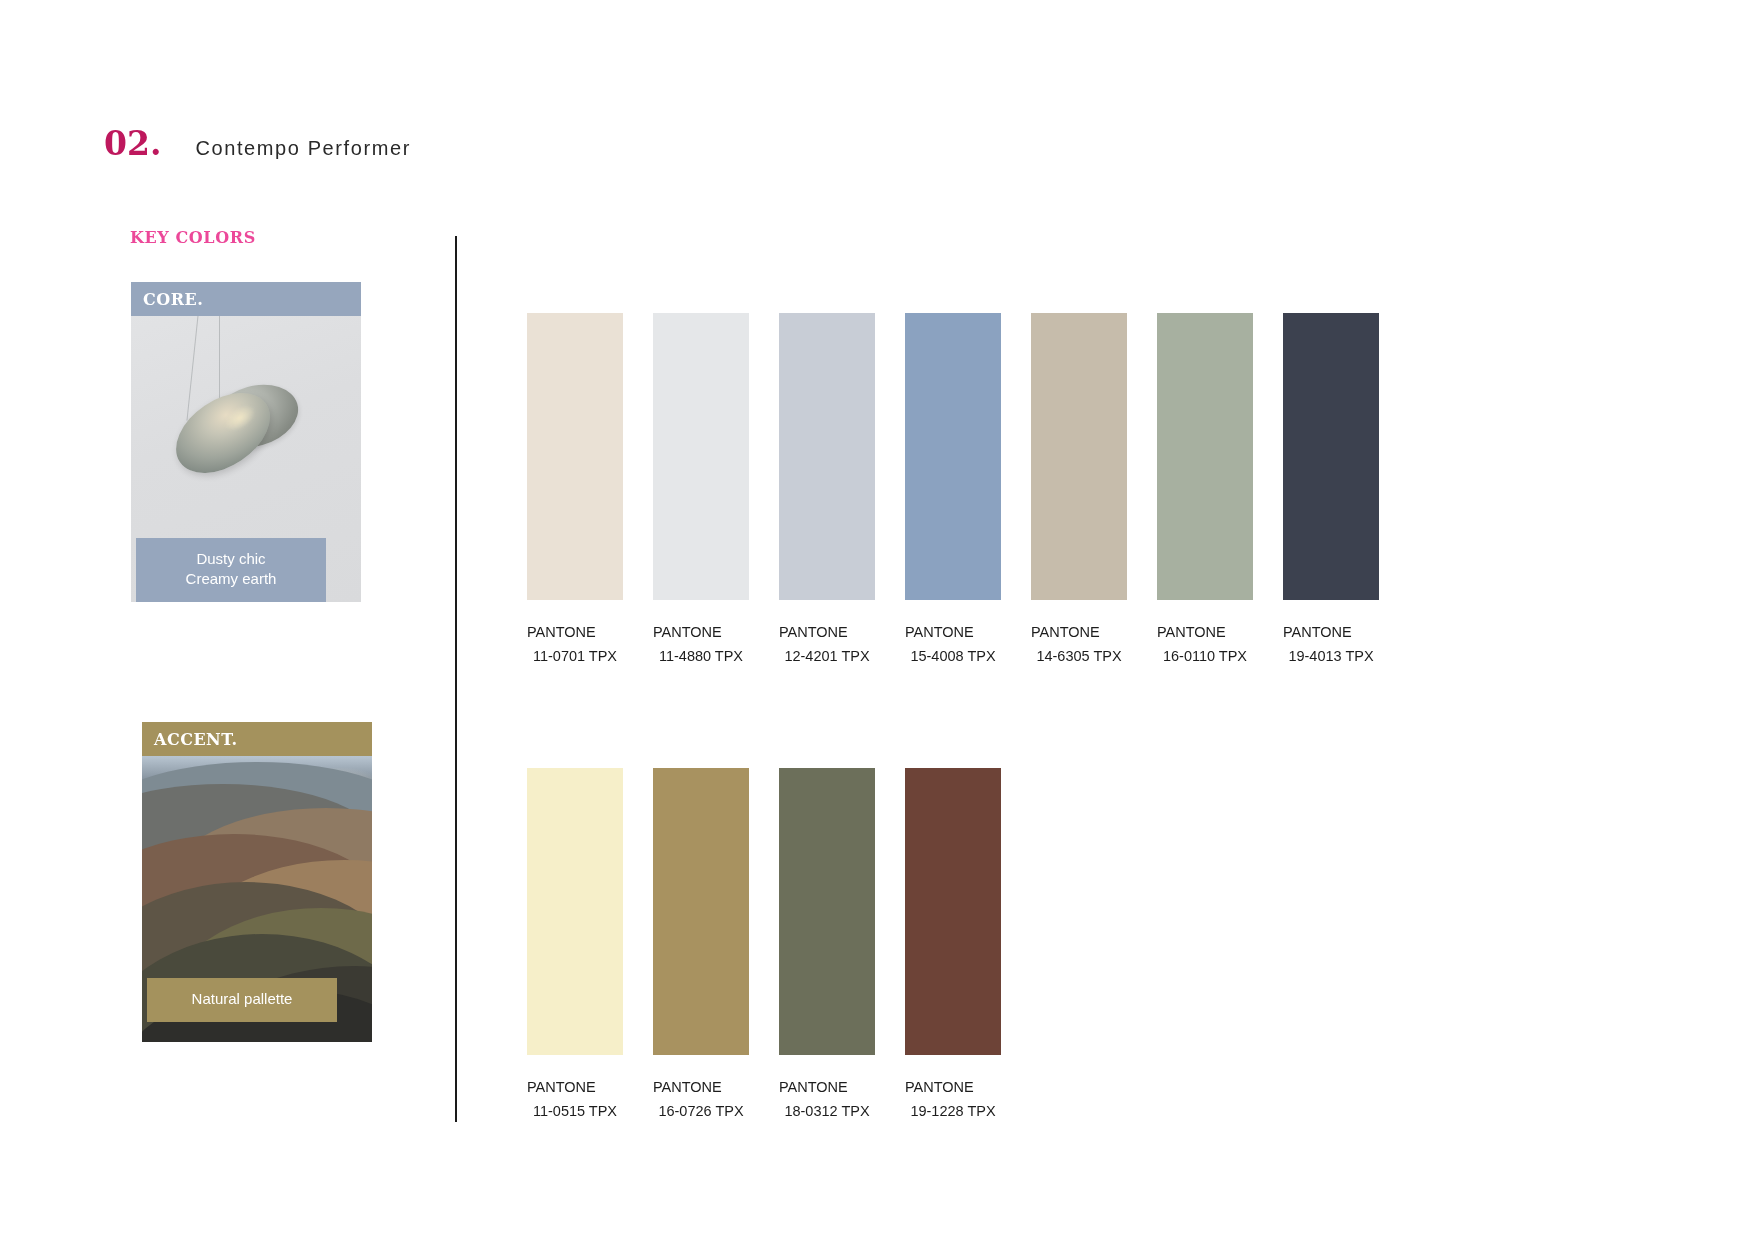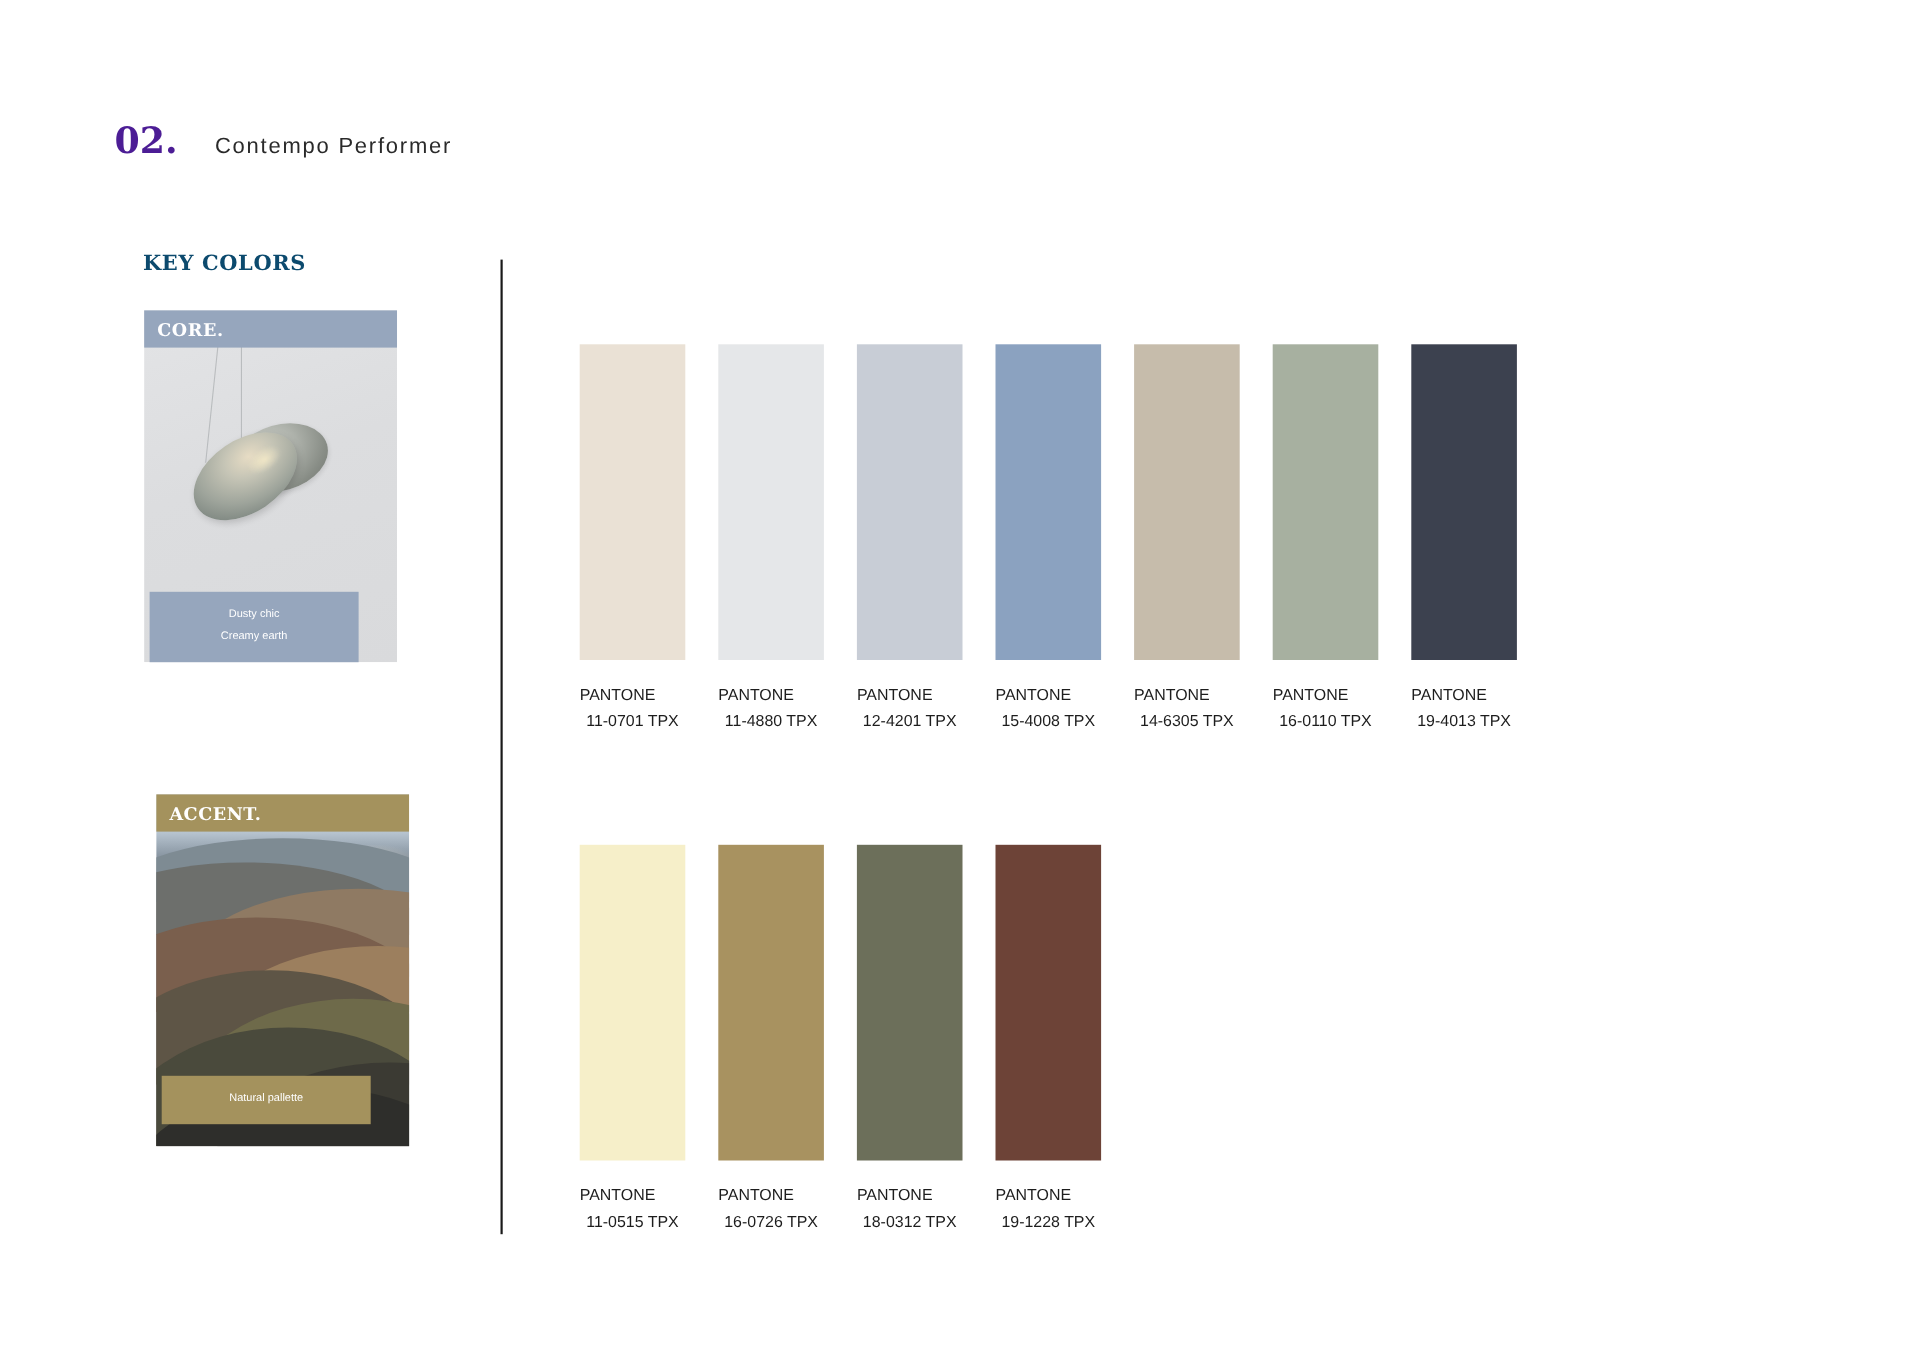--- a/index.html
+++ b/index.html
@@ -20,42 +20,43 @@
     position: absolute;
     left: 104px;
     top: 108px;
     display: flex;
     align-items: baseline;
   }
   #title-number {
     font-family: "DejaVu Serif", "Liberation Serif", serif;
     font-size: 33px;
     font-weight: 700;
-    color: #4c1d95;
+    color: #be185d;
     letter-spacing: 0px;
+    margin-top: 16px;
   }
   #title-text {
     font-family: "Liberation Sans", sans-serif;
     font-size: 20px;
     font-weight: 400;
     color: #2a2a2a;
     letter-spacing: 1.6px;
     margin-left: 34px;
   }
 
   
   #key-colors-heading {
     position: absolute;
     left: 130px;
     top: 228px;
     font-family: "DejaVu Serif", "Liberation Serif", serif;
-    font-size: 19px;
+    font-size: 16px;
     font-weight: 700;
     letter-spacing: 0.6px;
-    color: #0c4a6e;
+    color: #ec4899;
   }
 
   
   #divider {
     position: absolute;
     left: 455px;
     top: 236px;
     width: 2px;
     height: 886px;
     background: #1a1a1a;
@@ -167,21 +168,21 @@
     background: radial-gradient(ellipse at 50% 50%, rgba(236,222,196,0.55) 0%, rgba(236,222,196,0) 75%);
   }
 
   .card-caption {
     width: 230px;
     box-sizing: border-box;
     padding: 11px 8px 13px 8px;
     text-align: center;
     color: #ffffff;
     font-family: "Liberation Sans", sans-serif;
-    font-size: 10px;
+    font-size: 15px;
     line-height: 20px;
     position: relative;
     z-index: 4;
   }
   #core-caption { background: #96a6bd; margin-top: -64px; margin-left: 5px; width: 190px; }
   #accent-caption { background: #a4925d; margin-top: -64px; margin-left: 5px; width: 190px; }
 
   
   .swatch-row {
     position: absolute;

